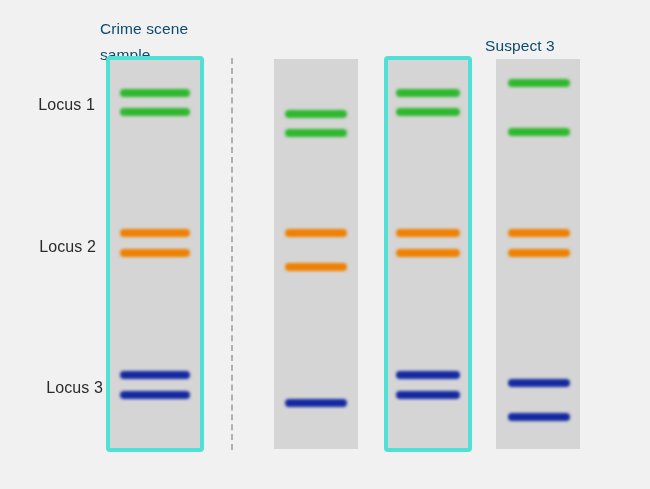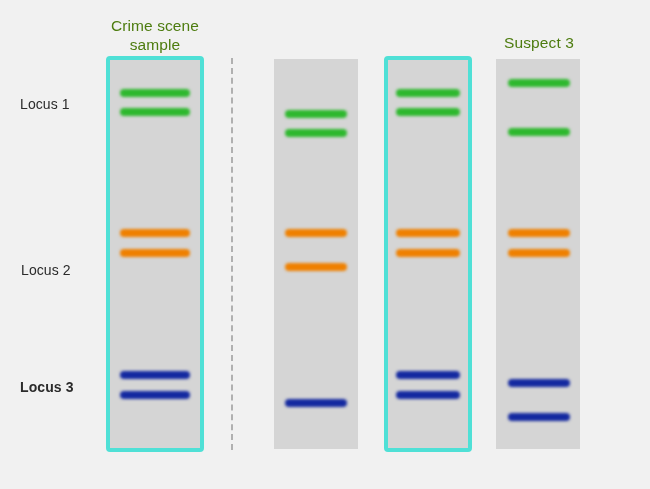--- a/index.html
+++ b/index.html
@@ -15,33 +15,33 @@
   }
   #gel-figure {
     position: relative;
     width: 650px;
     height: 489px;
   }
 
   
   .lane-title {
     position: absolute;
-    text-align: center;
-    color: #4d7c0f;
+    color: #0c4a6e;
     font-size: 15.5px;
-    line-height: 19px;
+    line-height: 26px;
     letter-spacing: 0.1px;
     white-space: pre-line;
   }
 
   
   .locus-label {
     position: absolute;
+    text-align: right;
     color: #2b2b2b;
-    font-size: 14px;
+    font-size: 16px;
     line-height: 13px;
     letter-spacing: 0.1px;
   }
 
   
   .lane {
     position: absolute;
     background: #d5d5d5;
     box-sizing: border-box;
   }
@@ -62,22 +62,22 @@
   #divider {
     position: absolute;
     border-left: 2px dashed #b0b0b0;
   }
 </style>
 </head>
 <body>
 
 <div id="gel-figure">
     <div class="locus-label" style="left: 20px; width: 75px; top: 98px;">Locus 1</div>
-    <div class="locus-label" style="left: 21px; width: 75px; top: 240px; margin-top: 24px;">Locus 2</div>
-    <div class="locus-label" style="left: 20px; width: 75px; top: 381px; font-weight: bold;">Locus 3</div>
+    <div class="locus-label" style="left: 21px; width: 75px; top: 240px;">Locus 2</div>
+    <div class="locus-label" style="left: 28px; width: 75px; top: 381px;">Locus 3</div>
     <div class="lane-title" style="left: 100px; width: 110px; top: 16px;">Crime scene
 sample</div>
     <div class="lane highlighted" style="left: 106px; top: 56px; width: 98px; height: 396px;"></div>
     <div class="band" style="left: 120px; top: 89px; width: 70px; height: 8px; background: rgb(46, 184, 46);"></div>
     <div class="band" style="left: 120px; top: 108px; width: 70px; height: 8px; background: rgb(46, 184, 46);"></div>
     <div class="band" style="left: 120px; top: 229px; width: 70px; height: 8px; background: rgb(239, 128, 0);"></div>
     <div class="band" style="left: 120px; top: 249px; width: 70px; height: 8px; background: rgb(239, 128, 0);"></div>
     <div class="band" style="left: 120px; top: 371px; width: 70px; height: 8px; background: rgb(20, 41, 160);"></div>
     <div class="band" style="left: 120px; top: 391px; width: 70px; height: 8px; background: rgb(20, 41, 160);"></div>
     <div class="lane" style="left: 274px; top: 59px; width: 84px; height: 390px;"></div>

